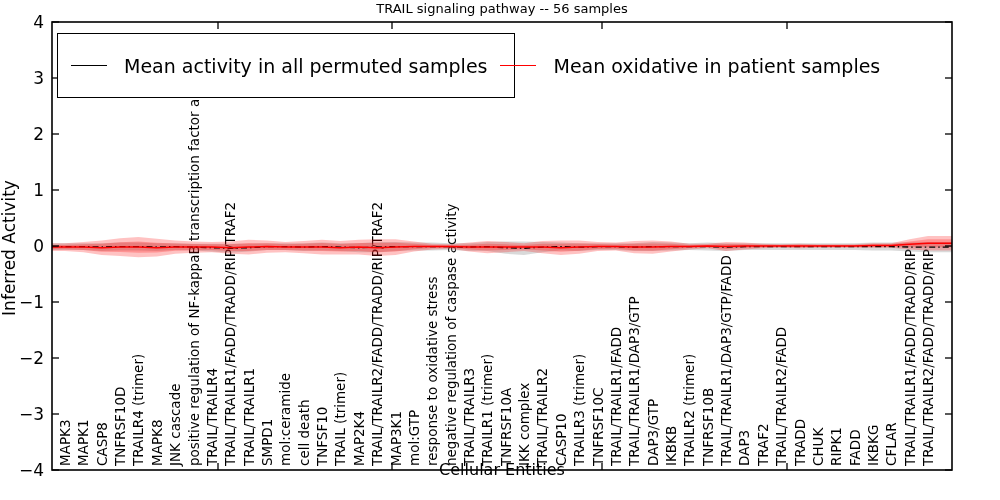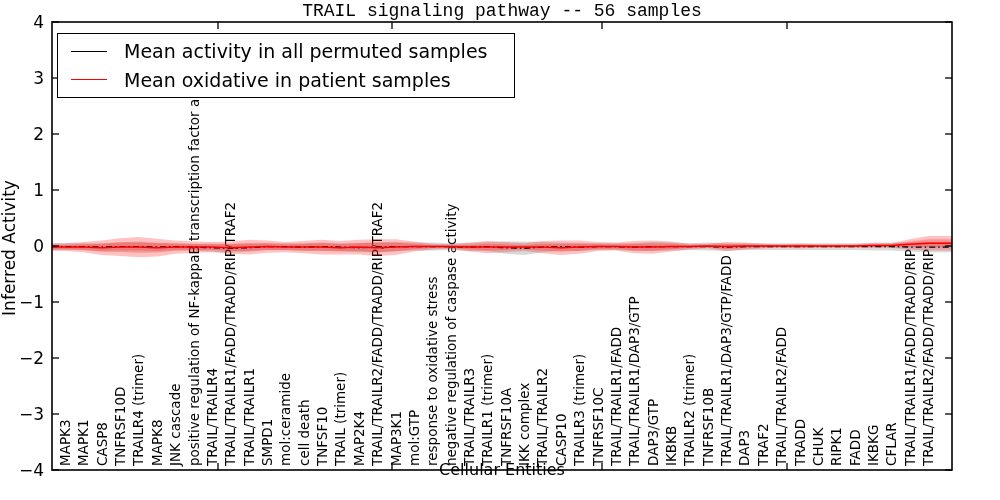--- a/index.html
+++ b/index.html
@@ -1,26 +1,26 @@
 <!DOCTYPE html>
 <html><head>
 <meta charset="utf-8">
 <style>
   html,body{margin:0;padding:0;background:#fff;}
   .figure{position:relative;width:1000px;height:500px;background:#ffffff;
     font-family:"DejaVu Sans","Liberation Sans",sans-serif;color:#000;overflow:hidden;}
   #chart{position:absolute;left:0;top:0;}
   .title{position:absolute;top:1px;left:52px;width:900px;text-align:center;
-    font-size:18px;white-space:nowrap;font-family:Liberation Mono, monospace;}
+    font-size:13px;white-space:nowrap;}
   .xlabel{position:absolute;top:460px;left:52px;width:900px;text-align:center;font-size:16px;}
   .ylabel{position:absolute;left:-91px;top:238px;width:200px;text-align:center;
     transform:rotate(-90deg);font-size:17px;white-space:nowrap;}
   .legend{position:absolute;left:57px;top:33px;width:458px;height:65px;
     border:1.8px solid #000;background:#fff;box-sizing:border-box;
-    display:flex;flex-direction:column;justify-content:space-evenly;}
+    display:flex;flex-direction:row;justify-content:space-evenly;}
   .legend-row{display:flex;align-items:center;padding-left:13px;font-size:19px;white-space:nowrap;}
   .legend-line{width:36px;height:0;border-top:1.8px solid #000;margin-right:17px;flex:0 0 auto;}
   svg text{fill:#000;}
 </style>
 </head>
 <body>
 
 <div class="figure">
   <svg id="chart" width="1000" height="500">
       <text transform="translate(70.0,466) rotate(-90)" font-size="13.5">MAPK3</text>

